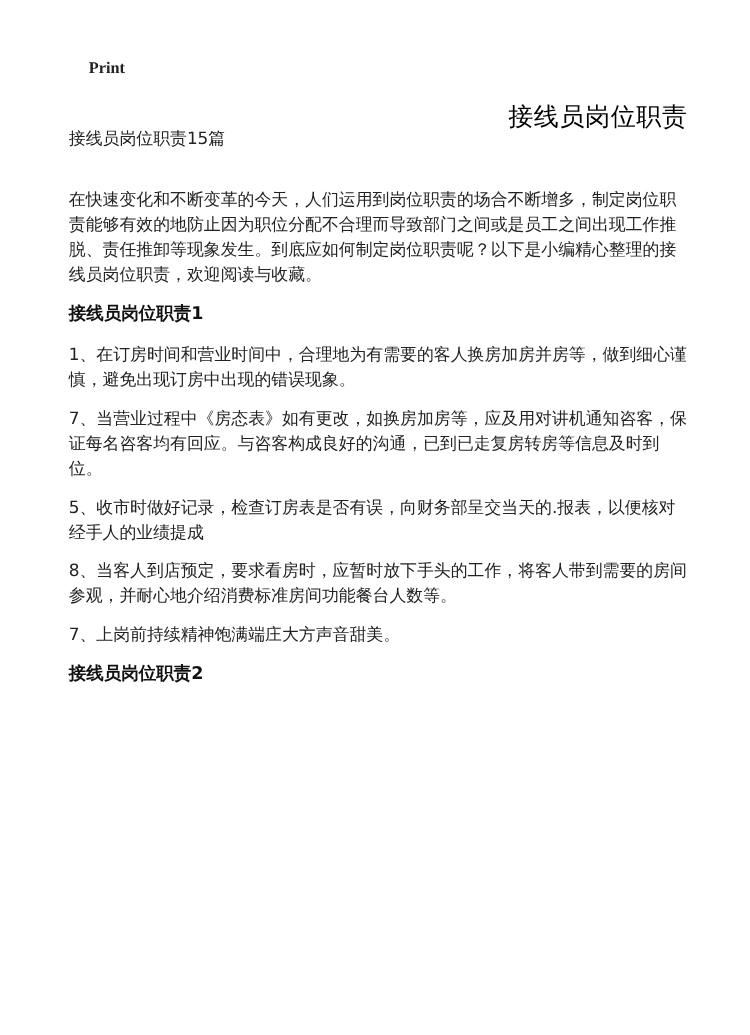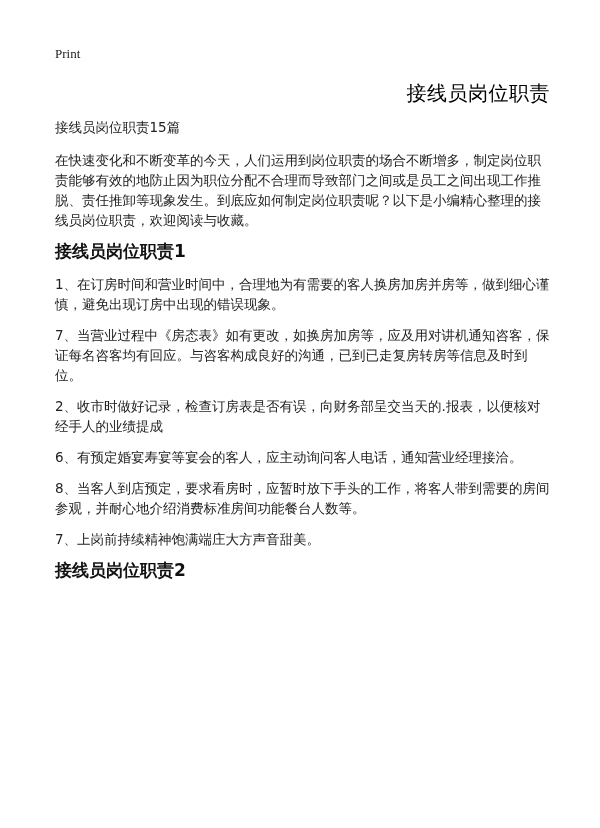--- a/index.html
+++ b/index.html
@@ -17,40 +17,41 @@
     }
     .page {
       position: absolute;
       left: 55px;
       top: 0;
       width: 495px;
     }
     .print-link {
       position: absolute;
       top: 46px;
-      left: 0;
+      left: 16px;
       font-family: "Liberation Serif", "DejaVu Serif", serif;
       font-size: 13px;
       color: #222;
+      font-weight: bold;
     }
     .doc-title {
       position: absolute;
       top: 80px;
       left: 0;
       width: 495px;
       text-align: right;
       font-size: 20px;
       font-weight: normal;
       color: #000000;
       margin: 0;
       letter-spacing: 0.5px;
     }
     .doc-subtitle {
       position: absolute;
-      top: 119px;
+      top: 102px;
       left: 0;
       font-size: 13.5px;
       color: #222;
     }
     .content {
       position: absolute;
       top: 150px;
       left: 0;
       width: 495px;
       font-size: 13.5px;
@@ -58,21 +59,21 @@
       color: #222;
     }
     .content p {
       margin: 0 0 11px 0;
       word-break: break-all;
     }
     .content .intro {
     }
     .section-heading {
       font-weight: bold;
-      font-size: 17px;
+      font-size: 14px;
       margin: 0 0 13px 0;
       color: #111;
     }
   </style>
 </head>
 <body>
 
 <div class="page">
   <span class="print-link">Print</span>
 
@@ -80,20 +81,19 @@
 
   <div class="doc-subtitle">接线员岗位职责15篇</div>
 
   <div class="content">
     <p class="intro">在快速变化和不断变革的今天，人们运用到岗位职责的场合不断增多，制定岗位职责能够有效的地防止因为职位分配不合理而导致部门之间或是员工之间出现工作推脱、责任推卸等现象发生。到底应如何制定岗位职责呢？以下是小编精心整理的接线员岗位职责，欢迎阅读与收藏。</p>
 
     <div class="section-heading">接线员岗位职责1</div>
 
     <p>1、在订房时间和营业时间中，合理地为有需要的客人换房加房并房等，做到细心谨慎，避免出现订房中出现的错误现象。</p>
     <p>7、当营业过程中《房态表》如有更改，如换房加房等，应及用对讲机通知咨客，保证每名咨客均有回应。与咨客构成良好的沟通，已到已走复房转房等信息及时到位。</p>
-    <p>2、收市时做好记录，检查订房表是否有误，向财务部呈交当天的.报表，以便核对经手人的业绩提成</p>
-    <p>6、有预定婚宴寿宴等宴会的客人，应主动询问客人电话，通知营业经理接洽。</p>
+    <p>5、收市时做好记录，检查订房表是否有误，向财务部呈交当天的.报表，以便核对经手人的业绩提成</p>
     <p>8、当客人到店预定，要求看房时，应暂时放下手头的工作，将客人带到需要的房间参观，并耐心地介绍消费标准房间功能餐台人数等。</p>
     <p>7、上岗前持续精神饱满端庄大方声音甜美。</p>
 
     <div class="section-heading">接线员岗位职责2</div>
   </div>
 </div>
 
 </body></html>

